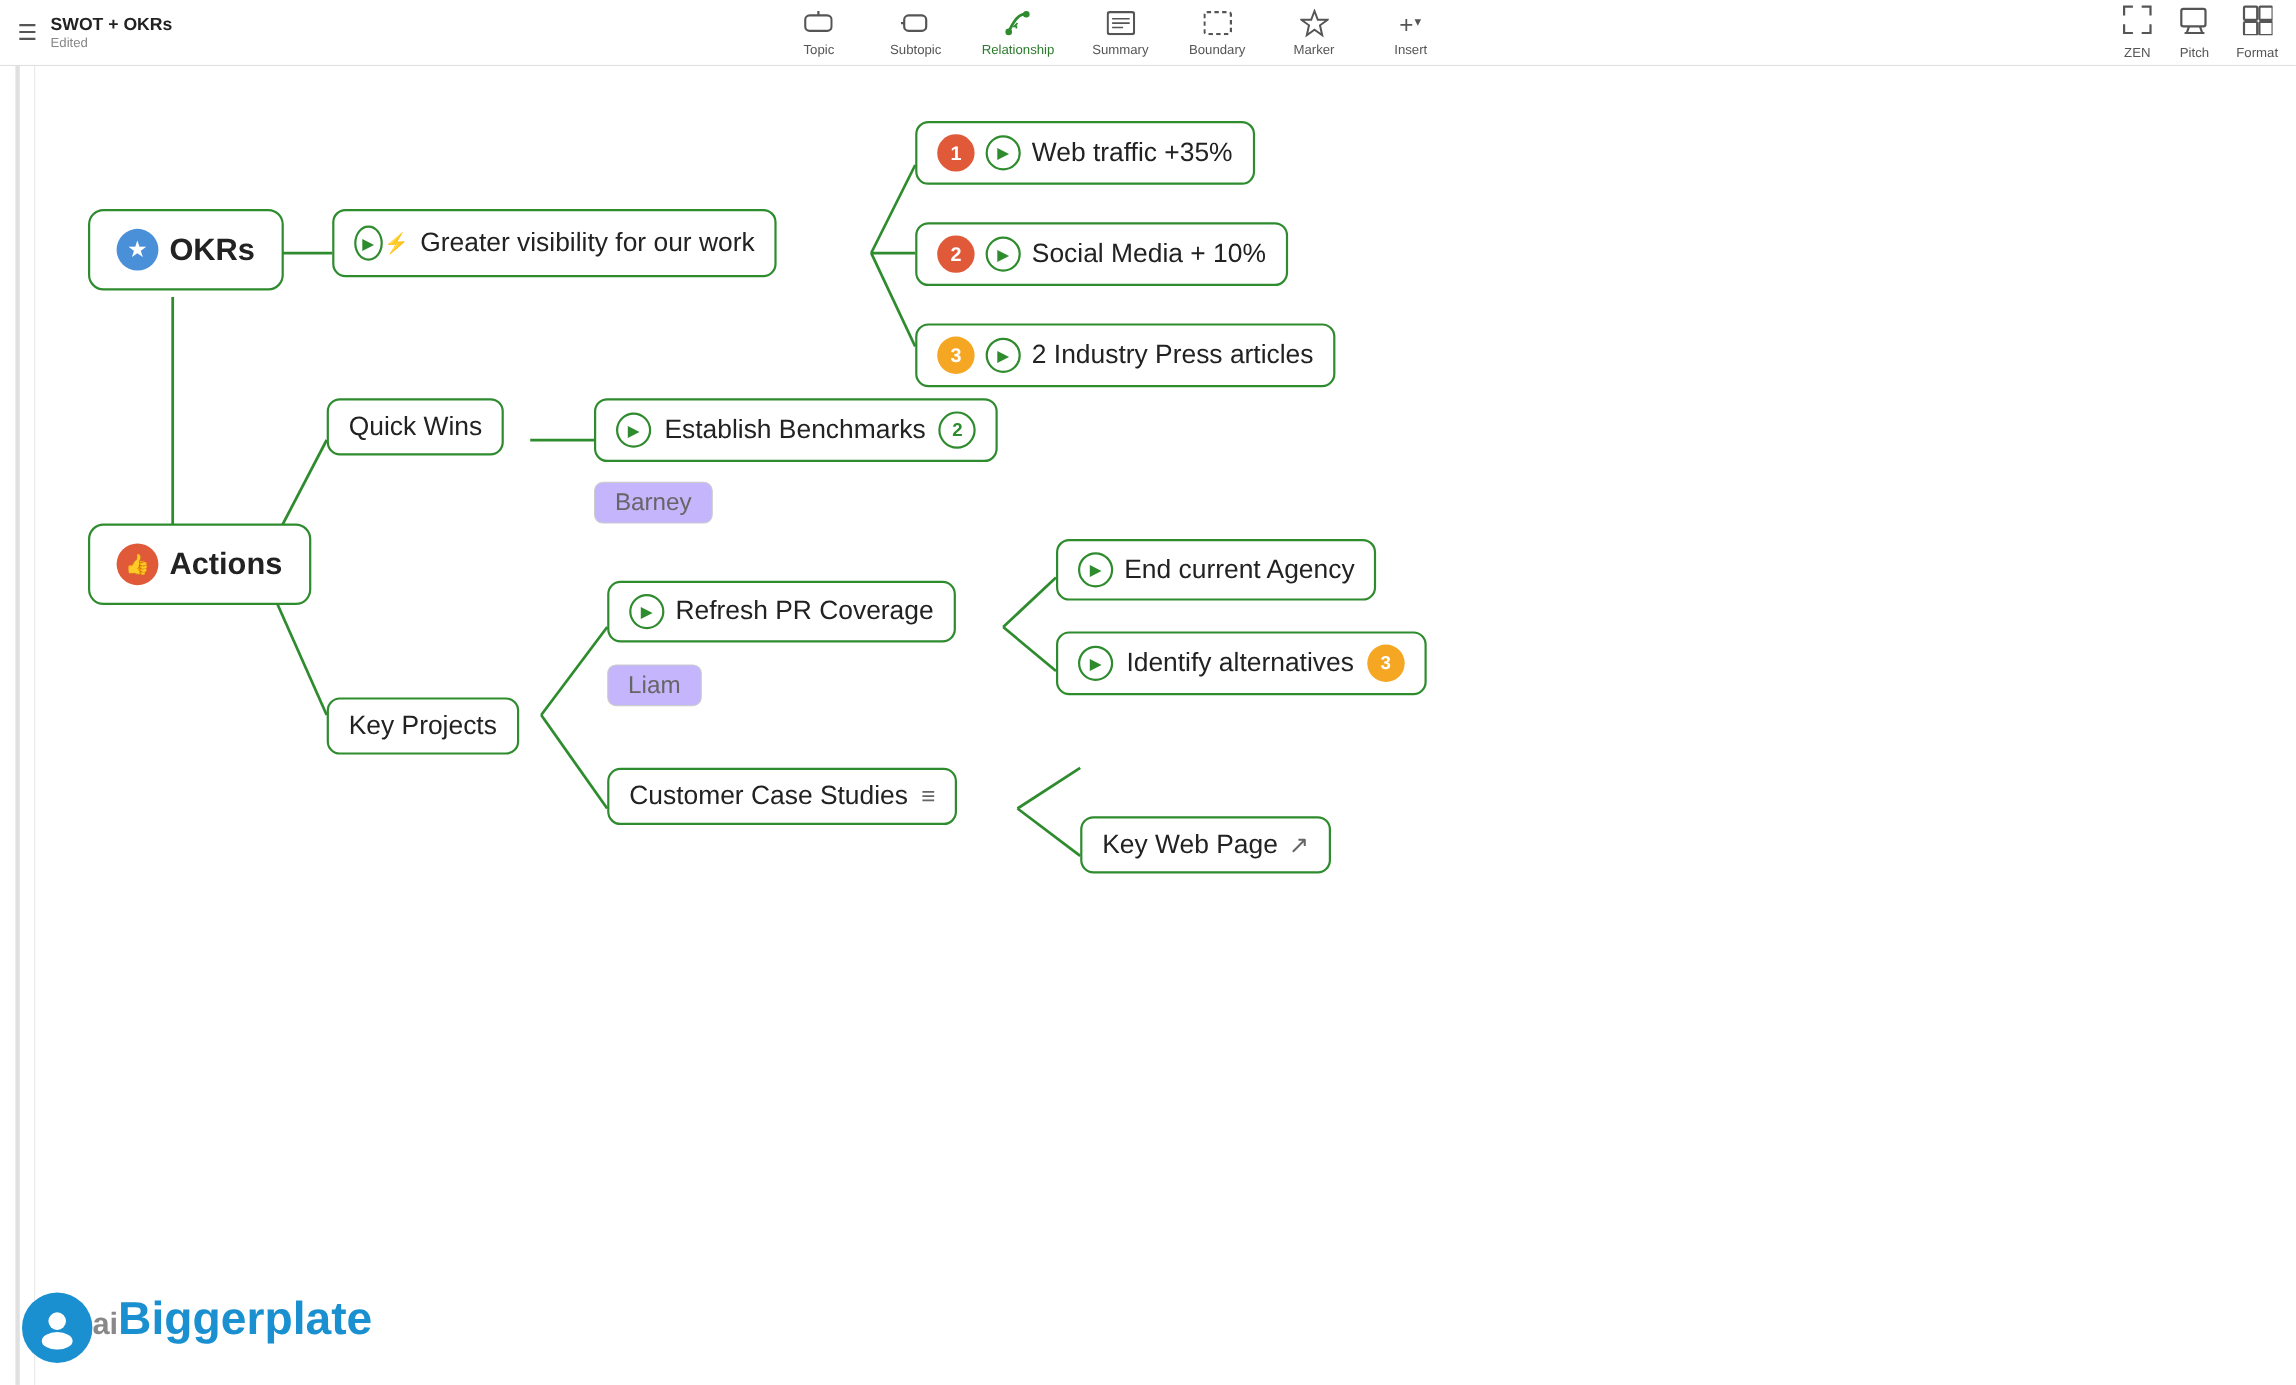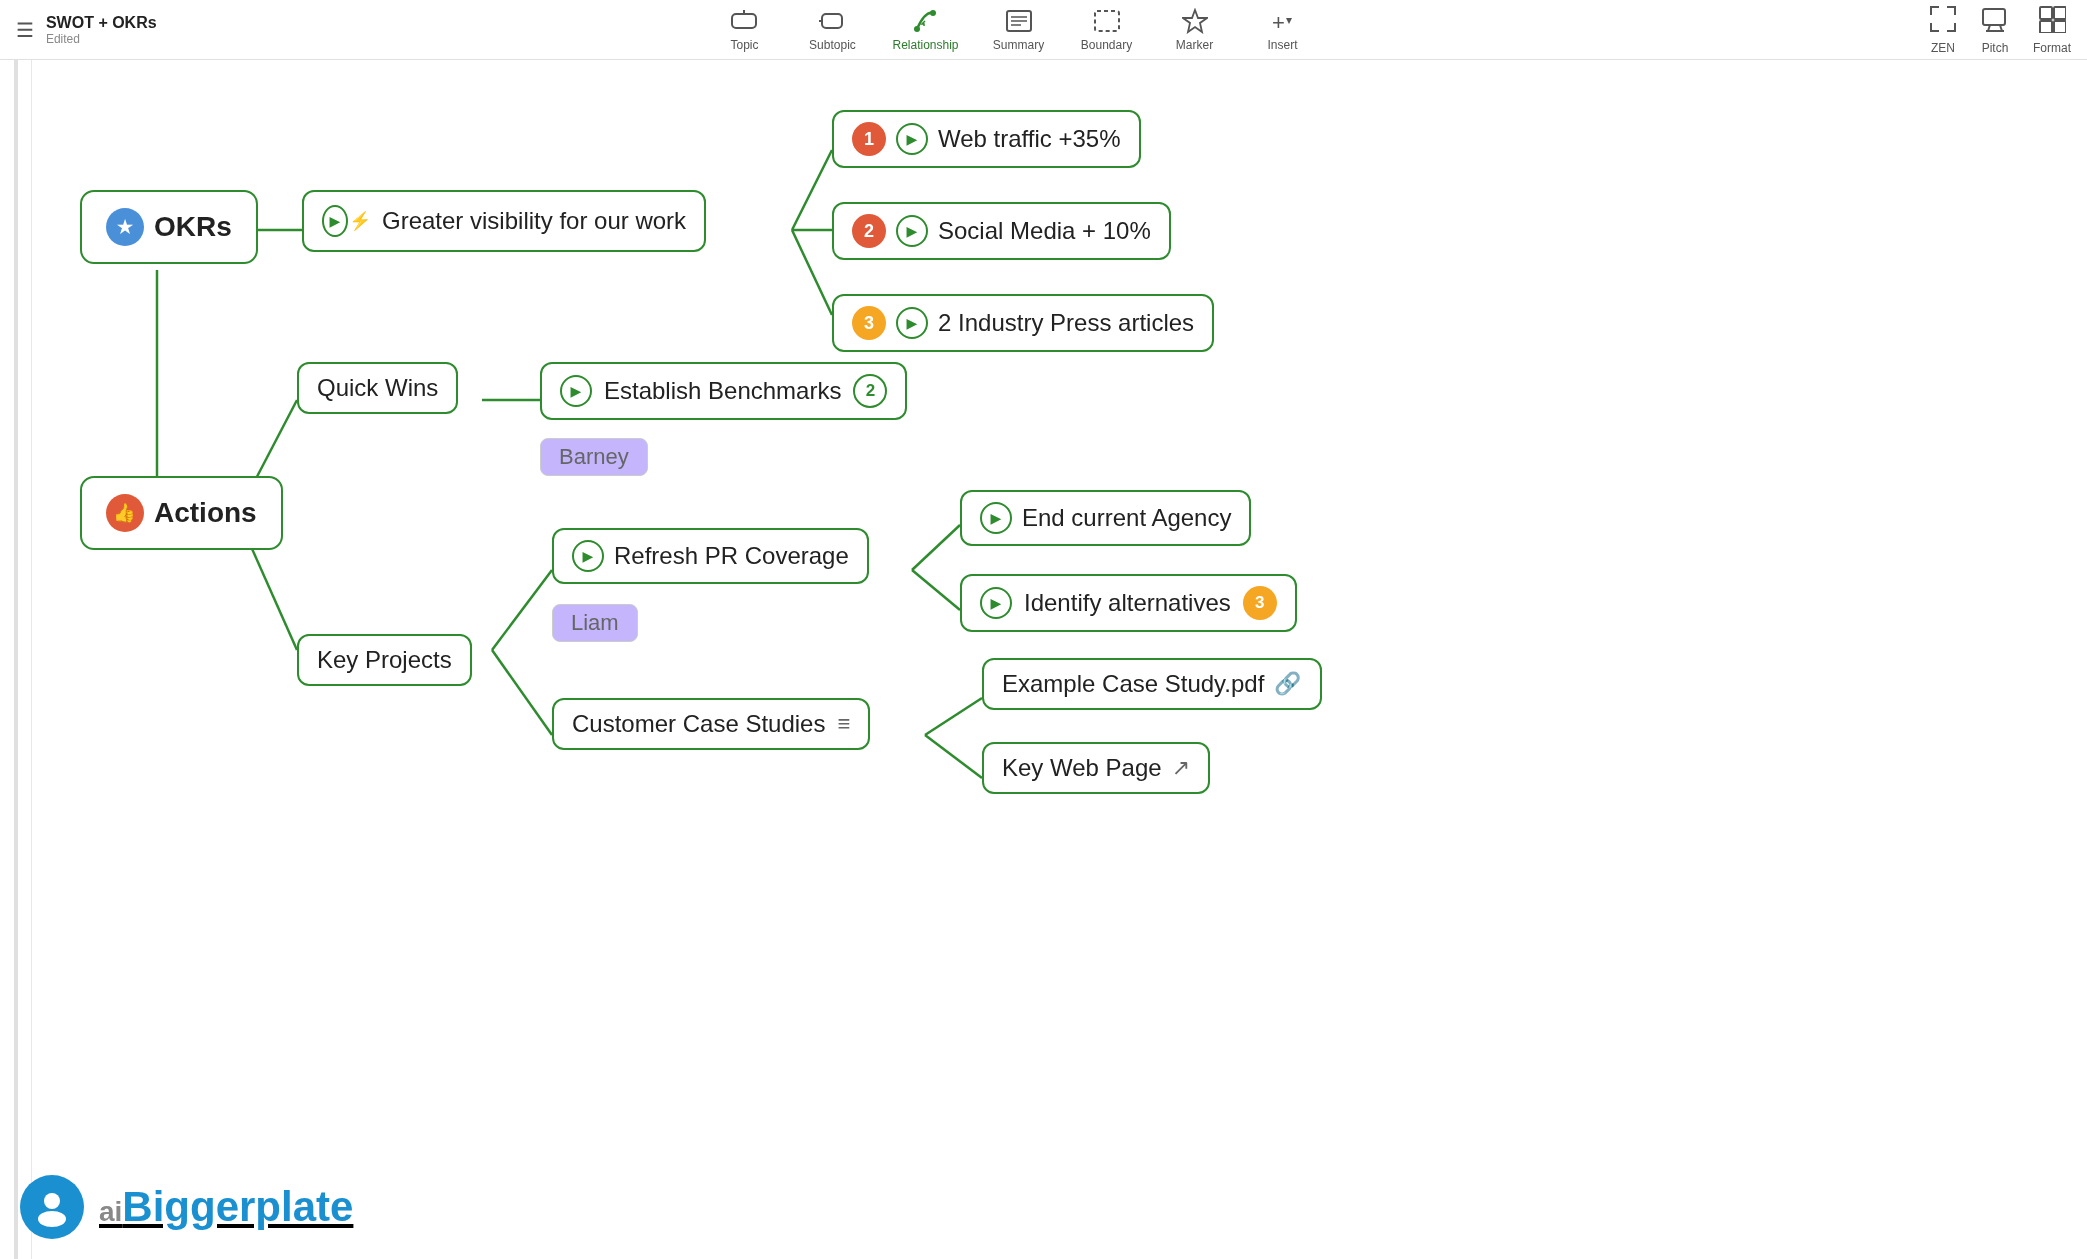--- a/index.html
+++ b/index.html
@@ -234,24 +234,23 @@
     .attach-icon { font-size: 22px; color: #666; }
     .link-icon { font-size: 22px; color: #666; }
     .menu-icon { font-size: 22px; color: #666; }
 
     
     .logo-area {
       position: absolute;
       bottom: 20px;
       left: 20px;
       display: flex;
-      align-items: center;
-      gap: 15px;
+      align-items: flex-start;
+      gap: 0;
       z-index: 10;
-      text-decoration: underline;
     }
     .logo-circle {
       width: 64px; height: 64px;
       border-radius: 50%;
       background: #1a90d0;
       display: flex; align-items: center; justify-content: center;
       font-size: 36px;
       color: #fff;
     }
     .logo-text {
@@ -493,24 +492,20 @@
     <div class="play-icon">▶</div>
     <span>Identify alternatives</span>
     <div class="count-badge count-badge-orange">3</div>
   </div>
 
   <div class="node" style="left:520px; top:638px; font-size:24px; gap:12px;">
     <span>Customer Case Studies</span>
     <span class="menu-icon">≡</span>
   </div>
 
-  <div class="node" style="left:950px; top:598px; font-size:24px; gap:10px;">
-    <span>Example Case Study.pdf</span>
-    <span class="attach-icon">🔗</span>
-  </div>
 
   <div class="node" style="left:950px; top:682px; font-size:24px; gap:10px;">
     <span>Key Web Page</span>
     <span class="link-icon">↗</span>
   </div>
 
 </div>
 
 <div class="logo-area">
   <div class="logo-circle">

